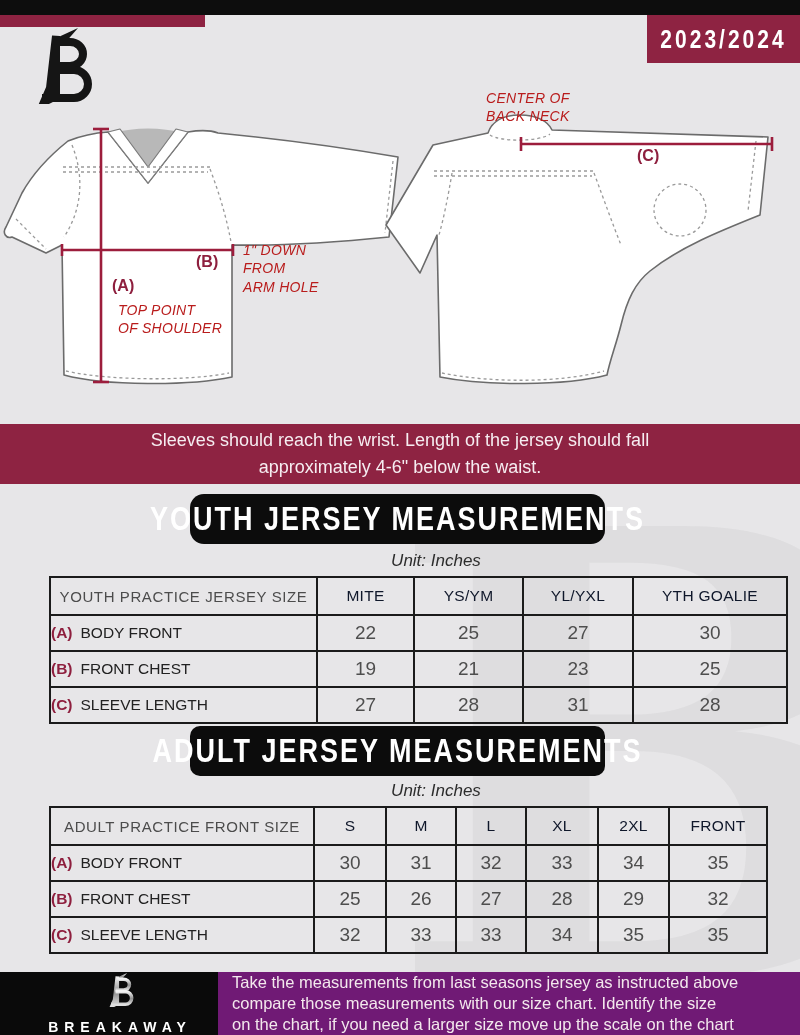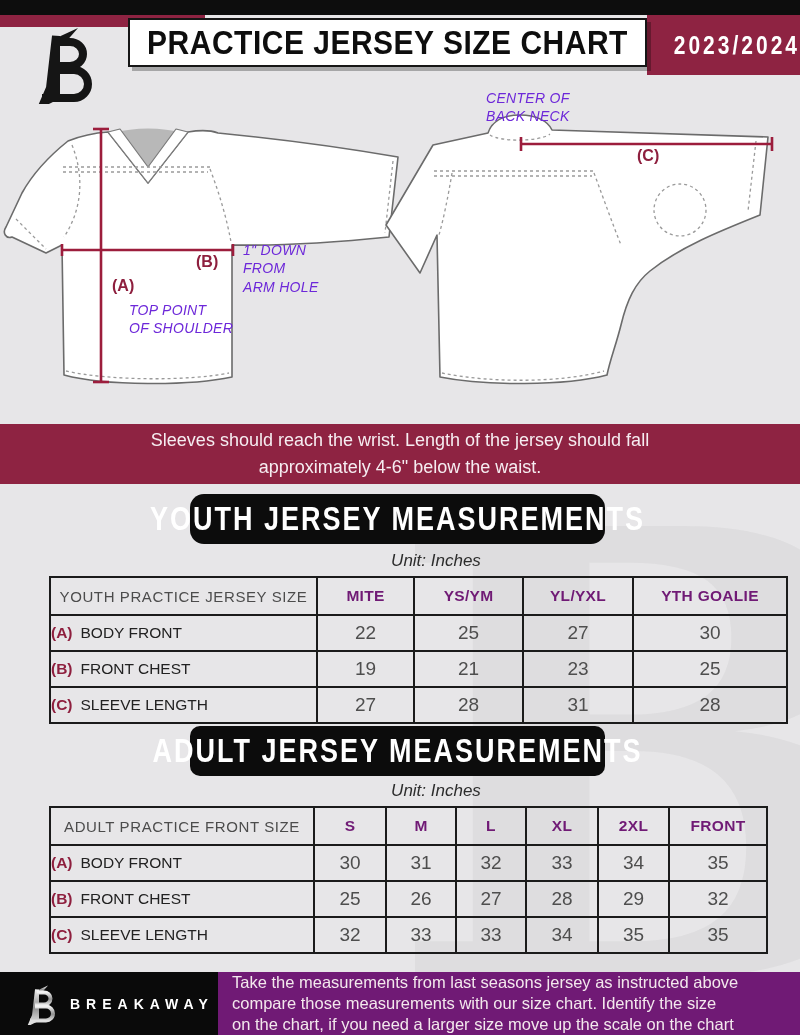--- a/index.html
+++ b/index.html
@@ -11,31 +11,31 @@
              font-weight:bold;font-size:620px;line-height:1;color:rgba(70,70,80,0.055);
              pointer-events:none;}
 
   
   .bar-black{position:absolute;left:0;top:0;width:800px;height:15px;background:#0d0d0d;}
   .bar-maroon{position:absolute;left:0;top:15px;width:205px;height:12px;background:#8e2342;}
   .title-box{position:absolute;left:128px;top:18px;width:519px;height:49px;background:#ffffff;
              border:2px solid #161616;box-shadow:4px 4px 0 rgba(0,0,0,0.28);
              display:flex;align-items:center;justify-content:center;box-sizing:border-box;z-index:3;}
   .title-text{font-size:30px;font-weight:bold;letter-spacing:0.5px;color:#0e0e0e;transform:scaleY(1.08);white-space:nowrap;}
-  .year-box{position:absolute;left:647px;top:15px;width:153px;height:60px;background:#8e2342;
-            display:flex;align-items:center;justify-content:flex-end;z-index:2;}
+  .year-box{position:absolute;left:647px;top:15px;width:153px;height:48px;background:#8e2342;
+            display:flex;align-items:center;justify-content:center;z-index:2;}
   .year-text{color:#fff;font-size:21px;font-weight:bold;letter-spacing:3px;transform:scaleY(1.25);}
   .logo-top{position:absolute;left:26px;top:26px;z-index:4;}
 
   
   .diagram-svg{position:absolute;left:0;top:85px;}
-  .anno{position:absolute;color:#6d28d9;font-style:italic;font-size:14px;line-height:1.32;
+  .anno{position:absolute;color:#b91c1c;font-style:italic;font-size:14px;line-height:1.32;
         white-space:pre-line;letter-spacing:0.3px;}
   .anno-label{position:absolute;color:#8e1f3e;font-weight:bold;font-size:16px;font-style:normal;}
-  #noteA{left:118px;top:301px;margin-left:11px;}
+  #noteA{left:118px;top:301px;}
   #labelA{left:112px;top:277px;}
   #labelB{left:196px;top:253px;}
   #noteB{left:243px;top:241px;}
   #noteC{left:486px;top:89px;}
   #labelC{left:637px;top:147px;}
 
   
   .notice{position:absolute;left:0;top:424px;width:800px;height:60px;background:#8e2342;
           color:#f6edf1;display:flex;align-items:center;justify-content:center;text-align:center;
           font-size:18px;line-height:1.5;white-space:pre-line;}
@@ -49,30 +49,30 @@
   .unit{position:absolute;left:0;width:800px;text-align:center;font-style:italic;font-size:17px;color:#2d2d2d;margin-left:36px;}
   #youth-unit{top:551px;}
   #adult-unit{top:781px;}
 
   
   .size-table{position:absolute;border-collapse:collapse;table-layout:fixed;}
   .size-table th,.size-table td{border:2px solid #1b1b1b;padding:0;height:34px;vertical-align:middle;
       overflow:hidden;}
   .size-table tr.head th{height:36px;}
   .th-first{color:#4c4c4c;font-weight:normal;font-size:15px;letter-spacing:0.6px;text-align:center;}
-  .th-size{color:#701a75;font-weight:bold;font-size:15.5px;text-align:center;letter-spacing:0.3px;}
+  .th-size{color:#0f172a;font-weight:normal;font-size:15.5px;text-align:center;letter-spacing:0.3px;}
   .td-label{text-align:left;padding-left:16px;font-size:15.5px;color:#222;margin-top:48px;}
   .td-label .key{color:#8e1f3e;font-weight:bold;margin-right:8px;}
   .td-val{text-align:center;color:#4e4e4e;font-size:19px;}
   #youth-table{left:49px;top:576px;width:737px;}
   #adult-table{left:49px;top:806px;width:717px;}
 
   
   .footer-black{position:absolute;left:0;top:972px;width:218px;height:63px;background:#0a0a0a;
-                display:flex;align-items:center;gap:12px;padding-left:22px;box-sizing:border-box;}
+                display:flex;align-items:center;gap:12px;padding-left:22px;box-sizing:border-box;flex-direction:column;}
   .footer-brand{color:#fff;font-weight:bold;font-size:14px;letter-spacing:6px;}
   .footer-maroon{position:absolute;left:218px;top:972px;width:582px;height:63px;background:#701a75;
                  color:#f3e8ed;display:flex;align-items:center;padding-left:14px;box-sizing:border-box;
                  font-size:16.5px;line-height:1.28;white-space:pre-line;}
 </style>
 </head>
 <body>
 
 <div class="page">
 
@@ -81,23 +81,20 @@
   <div class="bar-black"></div>
   <div class="bar-maroon"></div>
 
   <svg class="logo-top" width="72" height="78" viewBox="0 0 72 78">
     <path d="M26,14 L52,2 L38,18 Z" fill="#151515"></path>
     <path d="M30,10 L30,70 L18,76 L24,62 Z" fill="none" stroke="#151515" stroke-width="8"></path>
     <path d="M30,16 L44,16 A13,12 0 1 1 44,40 L26,40" fill="none" stroke="#151515" stroke-width="8"></path>
     <path d="M26,44 L48,44 A14,14 0 1 1 48,72 L16,72" fill="none" stroke="#151515" stroke-width="8"></path>
   </svg>
 
-  <div class="title-box">
-    <span class="title-text">PRACTICE JERSEY SIZE CHART</span>
-  </div>
   <div class="year-box">
     <span class="year-text">2023/2024</span>
   </div>
 
   <svg class="diagram-svg" width="800" height="340" viewBox="0 0 800 340">
 
     <g stroke="#6b6b6b" stroke-width="1.6" fill="#ffffff" stroke-linejoin="round">
       <path d="M108,47 L148,98 L188,47
                C200,45 210,45 218,48
                C280,54 340,62 398,72

